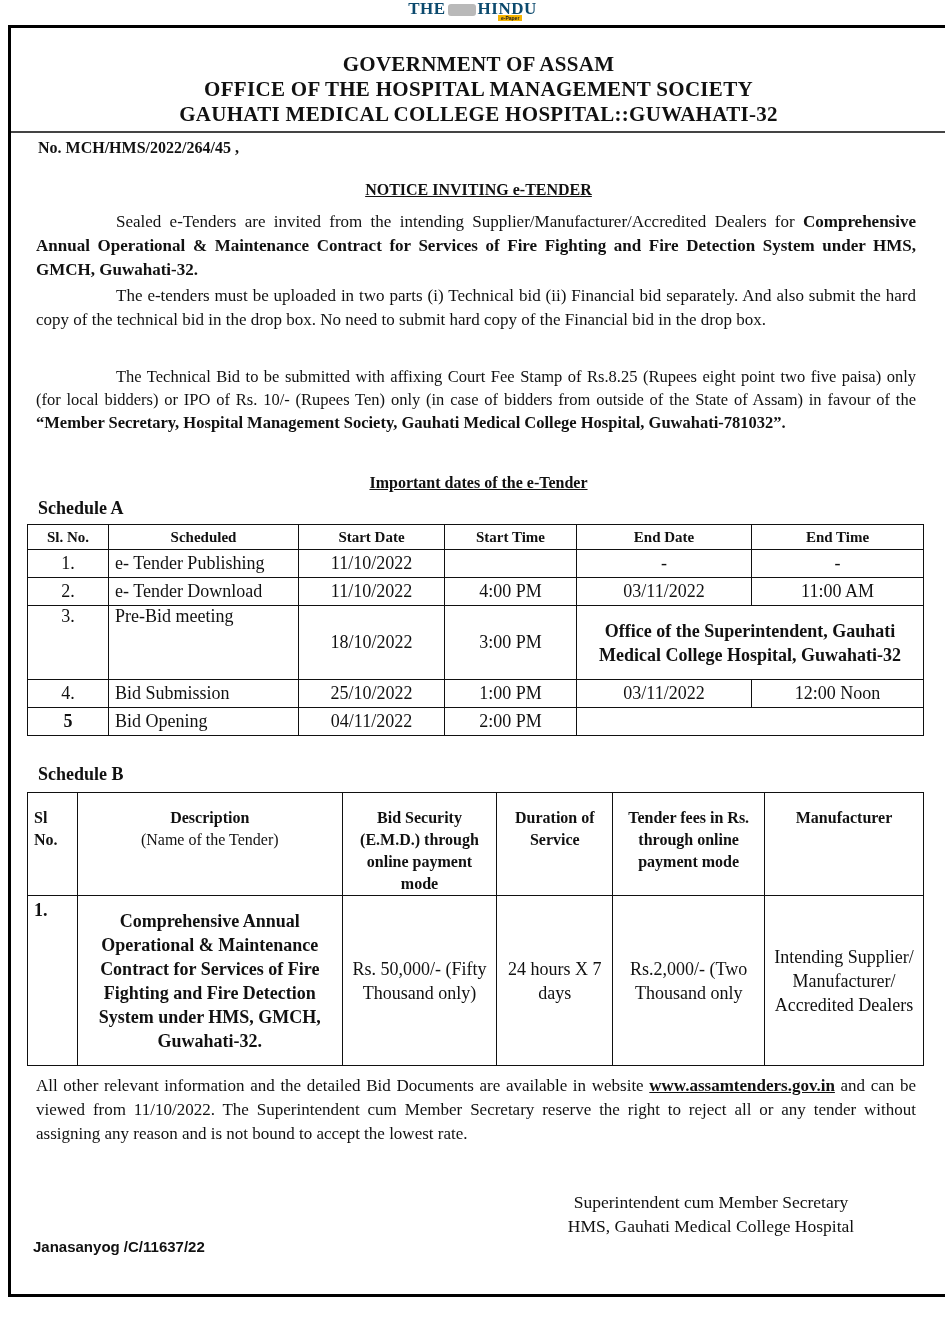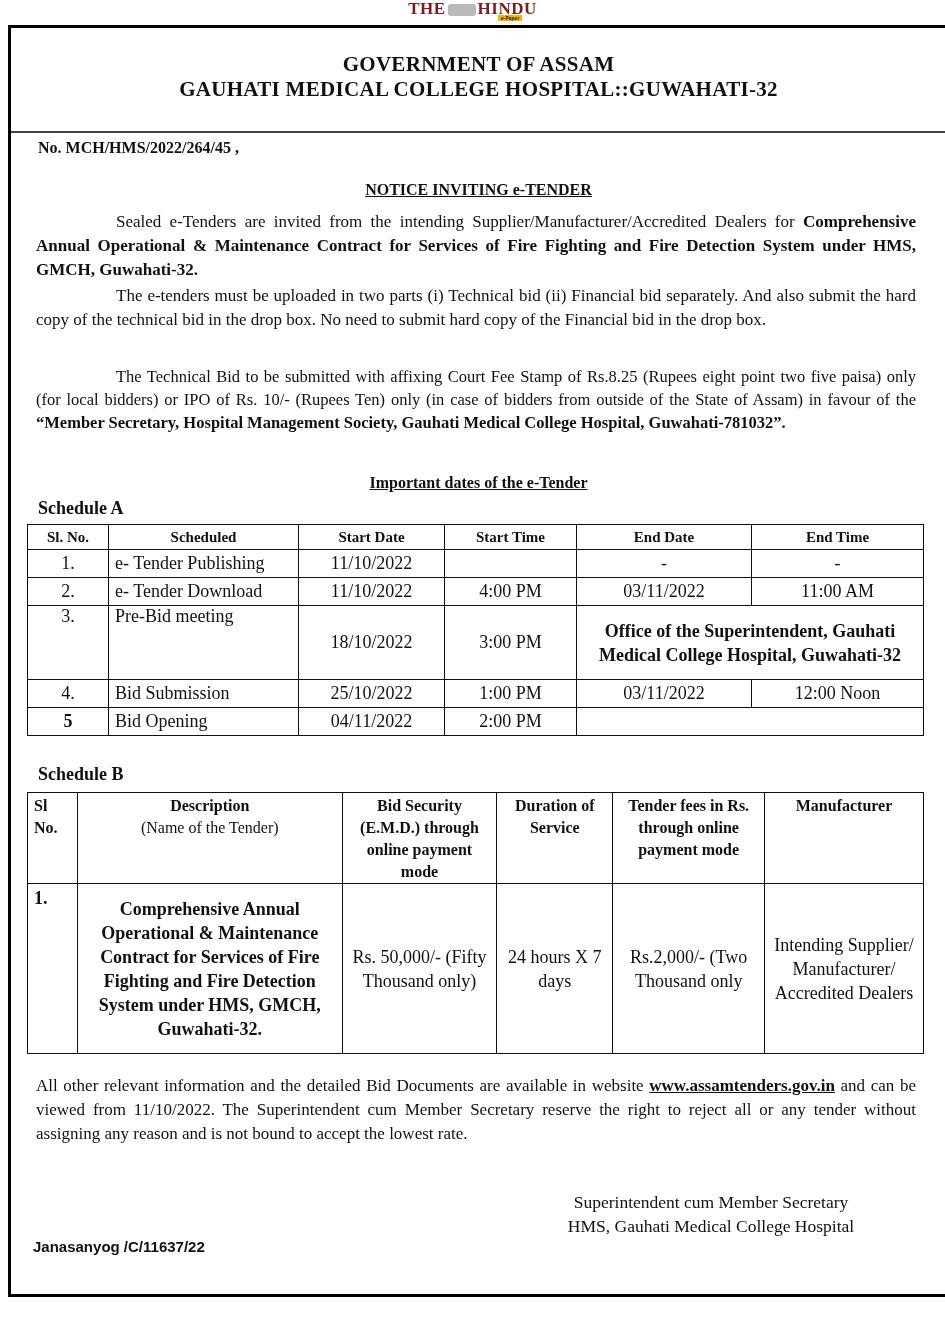--- a/index.html
+++ b/index.html
@@ -1,18 +1,18 @@
 <!DOCTYPE html>
 <html><head>
 <meta charset="utf-8">
 <style>
   html, body { margin:0; padding:0; background:#fff; }
   body { width:945px; height:1335px; position:relative; font-family:"Liberation Serif", serif; color:#111; overflow:hidden; }
   .masthead { position:absolute; top:0; left:0; width:945px; height:22px; text-align:center; }
-  .masthead .mh-text { font-family:"Liberation Serif", serif; font-size:17px; font-weight:bold; letter-spacing:0.5px; color:#7f1d1d; line-height:18px; }
+  .masthead .mh-text { font-family:"Liberation Serif", serif; font-size:17px; font-weight:bold; letter-spacing:0.5px; color:#0c4a6e; line-height:18px; }
   .masthead .mh-emblem { display:inline-block; width:28px; height:12px; background:#b9b9b9; border-radius:3px; vertical-align:middle; margin:0 2px; }
   .masthead .mh-badge { position:absolute; left:498px; top:15px; background:#f5b400; color:#222; font-family:"Liberation Sans", sans-serif; font-size:5px; font-weight:bold; padding:0 3px; line-height:6px; }
   .frame { position:absolute; left:8px; top:25px; width:935px; height:1266px; border:3px solid #000; box-sizing:content-box; }
   .header { position:absolute; left:0; top:0; width:935px; height:103px; border-bottom:2px solid #444; text-align:center; }
   .header .h-line { font-family:"Liberation Serif", serif; font-weight:bold; font-size:21px; line-height:25px; letter-spacing:0.3px; }
   .header .h1 { margin-top:24px; }
   .ref { position:absolute; left:27px; top:111px; font-weight:bold; font-size:16px; }
   .notice-title { position:absolute; left:0; width:935px; top:153px; text-align:center; font-weight:bold; font-size:16px; }
   .notice-title span { text-decoration:underline; }
   .para { position:absolute; left:25px; width:880px; font-size:17px; line-height:24px; text-align:justify; }
@@ -27,21 +27,21 @@
   .sa-label { top:470px; }
   .sb-label { top:736px; }
   table { border-collapse:collapse; position:absolute; }
   td, th { border:1.5px solid #111; padding:0 6px; font-family:"Liberation Serif", serif; }
   .ta { left:16px; top:496px; width:897px; font-size:18px; }
   .ta th { font-weight:bold; font-size:15px; height:24px; text-align:center; }
   .ta td { height:27px; text-align:center; }
   .ta td.desc { text-align:left; }
   .ta td.venue { font-weight:bold; line-height:24px; }
   .tb { left:16px; top:764px; width:897px; font-size:18px; }
-  .tb th { font-weight:bold; font-size:16px; line-height:22px; vertical-align:top; text-align:center; padding-top:2px; }
+  .tb th { font-weight:bold; font-size:16px; line-height:22px; vertical-align:top; text-align:center; padding-top:14px; }
   .tb th .nb { font-weight:normal; }
   .tb td { text-align:center; line-height:24px; vertical-align:middle; }
   .tb td.sl { vertical-align:top; text-align:left; font-weight:bold; padding-top:2px; }
   .tb td.bold { font-weight:bold; }
   .p4 { top:1046px; }
   .p4 a { font-weight:bold; color:#111; text-decoration:underline; }
   .sig { position:absolute; left:500px; width:400px; top:1162px; text-align:center; font-size:17.5px; line-height:24px; }
   .jana { position:absolute; left:22px; top:1210px; font-family:"Liberation Sans", sans-serif; font-weight:bold; font-size:15px; }
 </style>
 </head>
@@ -49,20 +49,21 @@
 
 <div class="masthead">
   <span class="mh-text">THE</span><span class="mh-emblem"></span><span class="mh-text">HINDU</span>
   <span class="mh-badge">e-Paper</span>
 </div>
 
 <div class="frame">
 
   <div class="header">
     <div class="h-line h1">GOVERNMENT OF ASSAM</div>
+    <div class="h-line">OFFICE OF THE HOSPITAL MANAGEMENT SOCIETY</div>
     <div class="h-line">GAUHATI MEDICAL COLLEGE HOSPITAL::GUWAHATI-32</div>
   </div>
 
   <div class="ref">No. MCH/HMS/2022/264/45 ,</div>
 
   <div class="notice-title"><span>NOTICE INVITING e-TENDER</span></div>
 
   <div class="para p1">
     <span class="indent"></span><span>Sealed e-Tenders are invited from the intending Supplier/Manufacturer/Accredited Dealers for</span>
     <b>Comprehensive Annual Operational &amp; Maintenance Contract for Services of Fire Fighting and Fire Detection System under HMS, GMCH, Guwahati-32.</b>

